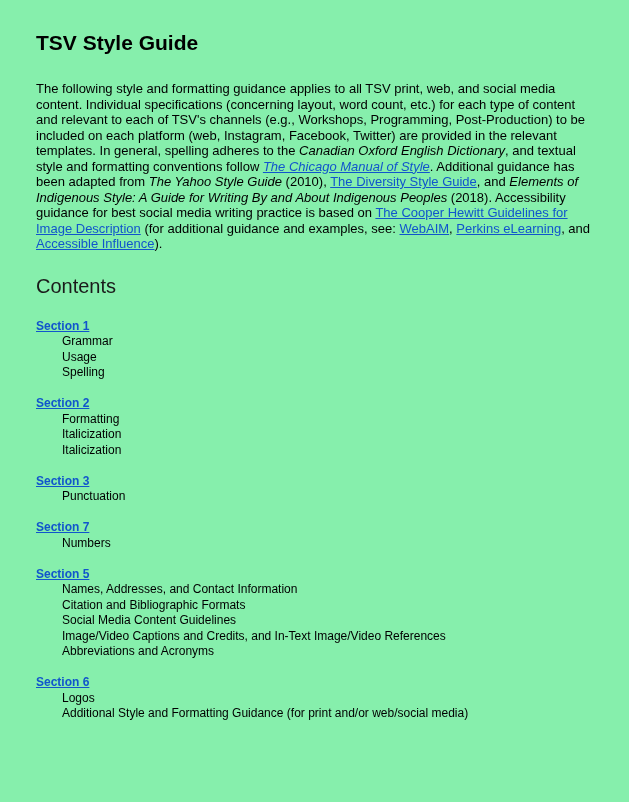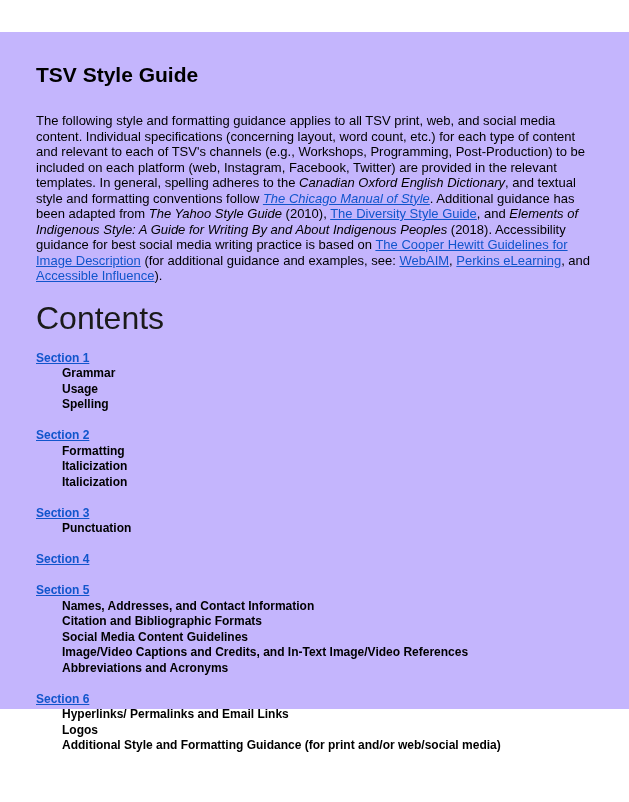--- a/index.html
+++ b/index.html
@@ -10,24 +10,23 @@
   body {
     width: 629px;
     height: 802px;
     font-family: "Liberation Sans", sans-serif;
     color: #000000;
     overflow: hidden;
   }
   .page {
     box-sizing: border-box;
     width: 629px;
-    height: 677px;
+    height: 802px;
     padding: 30px 36px 0 36px;
-    background: #c4b5fd;
-    margin-top: 32px;
+    background: #86efac;
   }
   .doc-title {
     margin: 0;
     font-size: 21px;
     line-height: 26px;
     font-weight: 700;
     color: #000000;
   }
   .intro {
     margin: 25px 0 0 0;
@@ -38,52 +37,52 @@
   }
   .intro .it { font-style: italic; }
   .intro a {
     color: #1155cc;
     text-decoration: underline;
     cursor: pointer;
   }
   .intro a.it { font-style: italic; text-align: right; }
   .contents-heading {
     margin: 20px 0 0 0;
-    font-size: 32px;
+    font-size: 20px;
     line-height: 28px;
     font-weight: 400;
     color: #1a1a1a;
   }
   .toc {
     margin-top: 19px;
     font-size: 12px;
     line-height: 15.5px;
   }
   .toc-section { margin: 0 0 15.5px 0; }
   .toc-section-link {
     color: #1155cc;
     font-weight: 700;
     text-decoration: underline;
     cursor: pointer;
     display: inline-block;
   }
   .toc-item {
-    font-weight: 700;
+    font-weight: 400;
     color: #000000;
     padding-left: 26px;
   }
 </style>
 </head>
 <body>
 
 <div class="page">
   <h1 class="doc-title">TSV Style Guide</h1>
   <p class="intro" id="intro-paragraph"><span>The following style and formatting guidance applies to all TSV print, web, and social media content. Individual specifications (concerning layout, word count, etc.) for each type of content and relevant to each of TSV's channels (e.g., Workshops, Programming, Post-Production) to be included on each platform (web, Instagram, Facebook, Twitter) are provided in the relevant templates. In general, spelling adheres to the </span><span class="it">Canadian Oxford English Dictionary</span><span>, and textual style and formatting conventions follow </span><a class="it">The Chicago Manual of Style</a><span>. Additional guidance has been adapted from </span><span class="it">The Yahoo Style Guide</span><span> (2010), </span><a>The Diversity Style Guide</a><span>, and </span><span class="it">Elements of Indigenous Style: A Guide for Writing By and About Indigenous Peoples</span><span> (2018). Accessibility guidance for best social media writing practice is based on </span><a>The Cooper Hewitt Guidelines for Image Description</a><span> (for additional guidance and examples, see: </span><a>WebAIM</a><span>, </span><a>Perkins eLearning</a><span>, and </span><a>Accessible Influence</a><span>).</span></p>
   <h2 class="contents-heading">Contents</h2>
   <div class="toc" id="toc">
       <div class="toc-section"><a class="toc-section-link">Section 1</a><div class="toc-item">Grammar</div><div class="toc-item">Usage</div><div class="toc-item">Spelling</div></div>
       <div class="toc-section"><a class="toc-section-link">Section 2</a><div class="toc-item">Formatting</div><div class="toc-item">Italicization</div><div class="toc-item">Italicization</div></div>
       <div class="toc-section"><a class="toc-section-link">Section 3</a><div class="toc-item">Punctuation</div></div>
-      <div class="toc-section"><a class="toc-section-link">Section 4</a></div>
+      <div class="toc-section"><a class="toc-section-link">Section 7</a><div class="toc-item">Numbers</div></div>
       <div class="toc-section"><a class="toc-section-link">Section 5</a><div class="toc-item">Names, Addresses, and Contact Information</div><div class="toc-item">Citation and Bibliographic Formats</div><div class="toc-item">Social Media Content Guidelines</div><div class="toc-item">Image/Video Captions and Credits, and In-Text Image/Video References</div><div class="toc-item">Abbreviations and Acronyms</div></div>
-      <div class="toc-section"><a class="toc-section-link">Section 6</a><div class="toc-item">Hyperlinks/ Permalinks and Email Links</div><div class="toc-item">Logos</div><div class="toc-item">Additional Style and Formatting Guidance (for print and/or web/social media)</div></div>
+      <div class="toc-section"><a class="toc-section-link">Section 6</a><div class="toc-item">Logos</div><div class="toc-item">Additional Style and Formatting Guidance (for print and/or web/social media)</div></div>
     </div>
 </div>
 
 </body></html>

